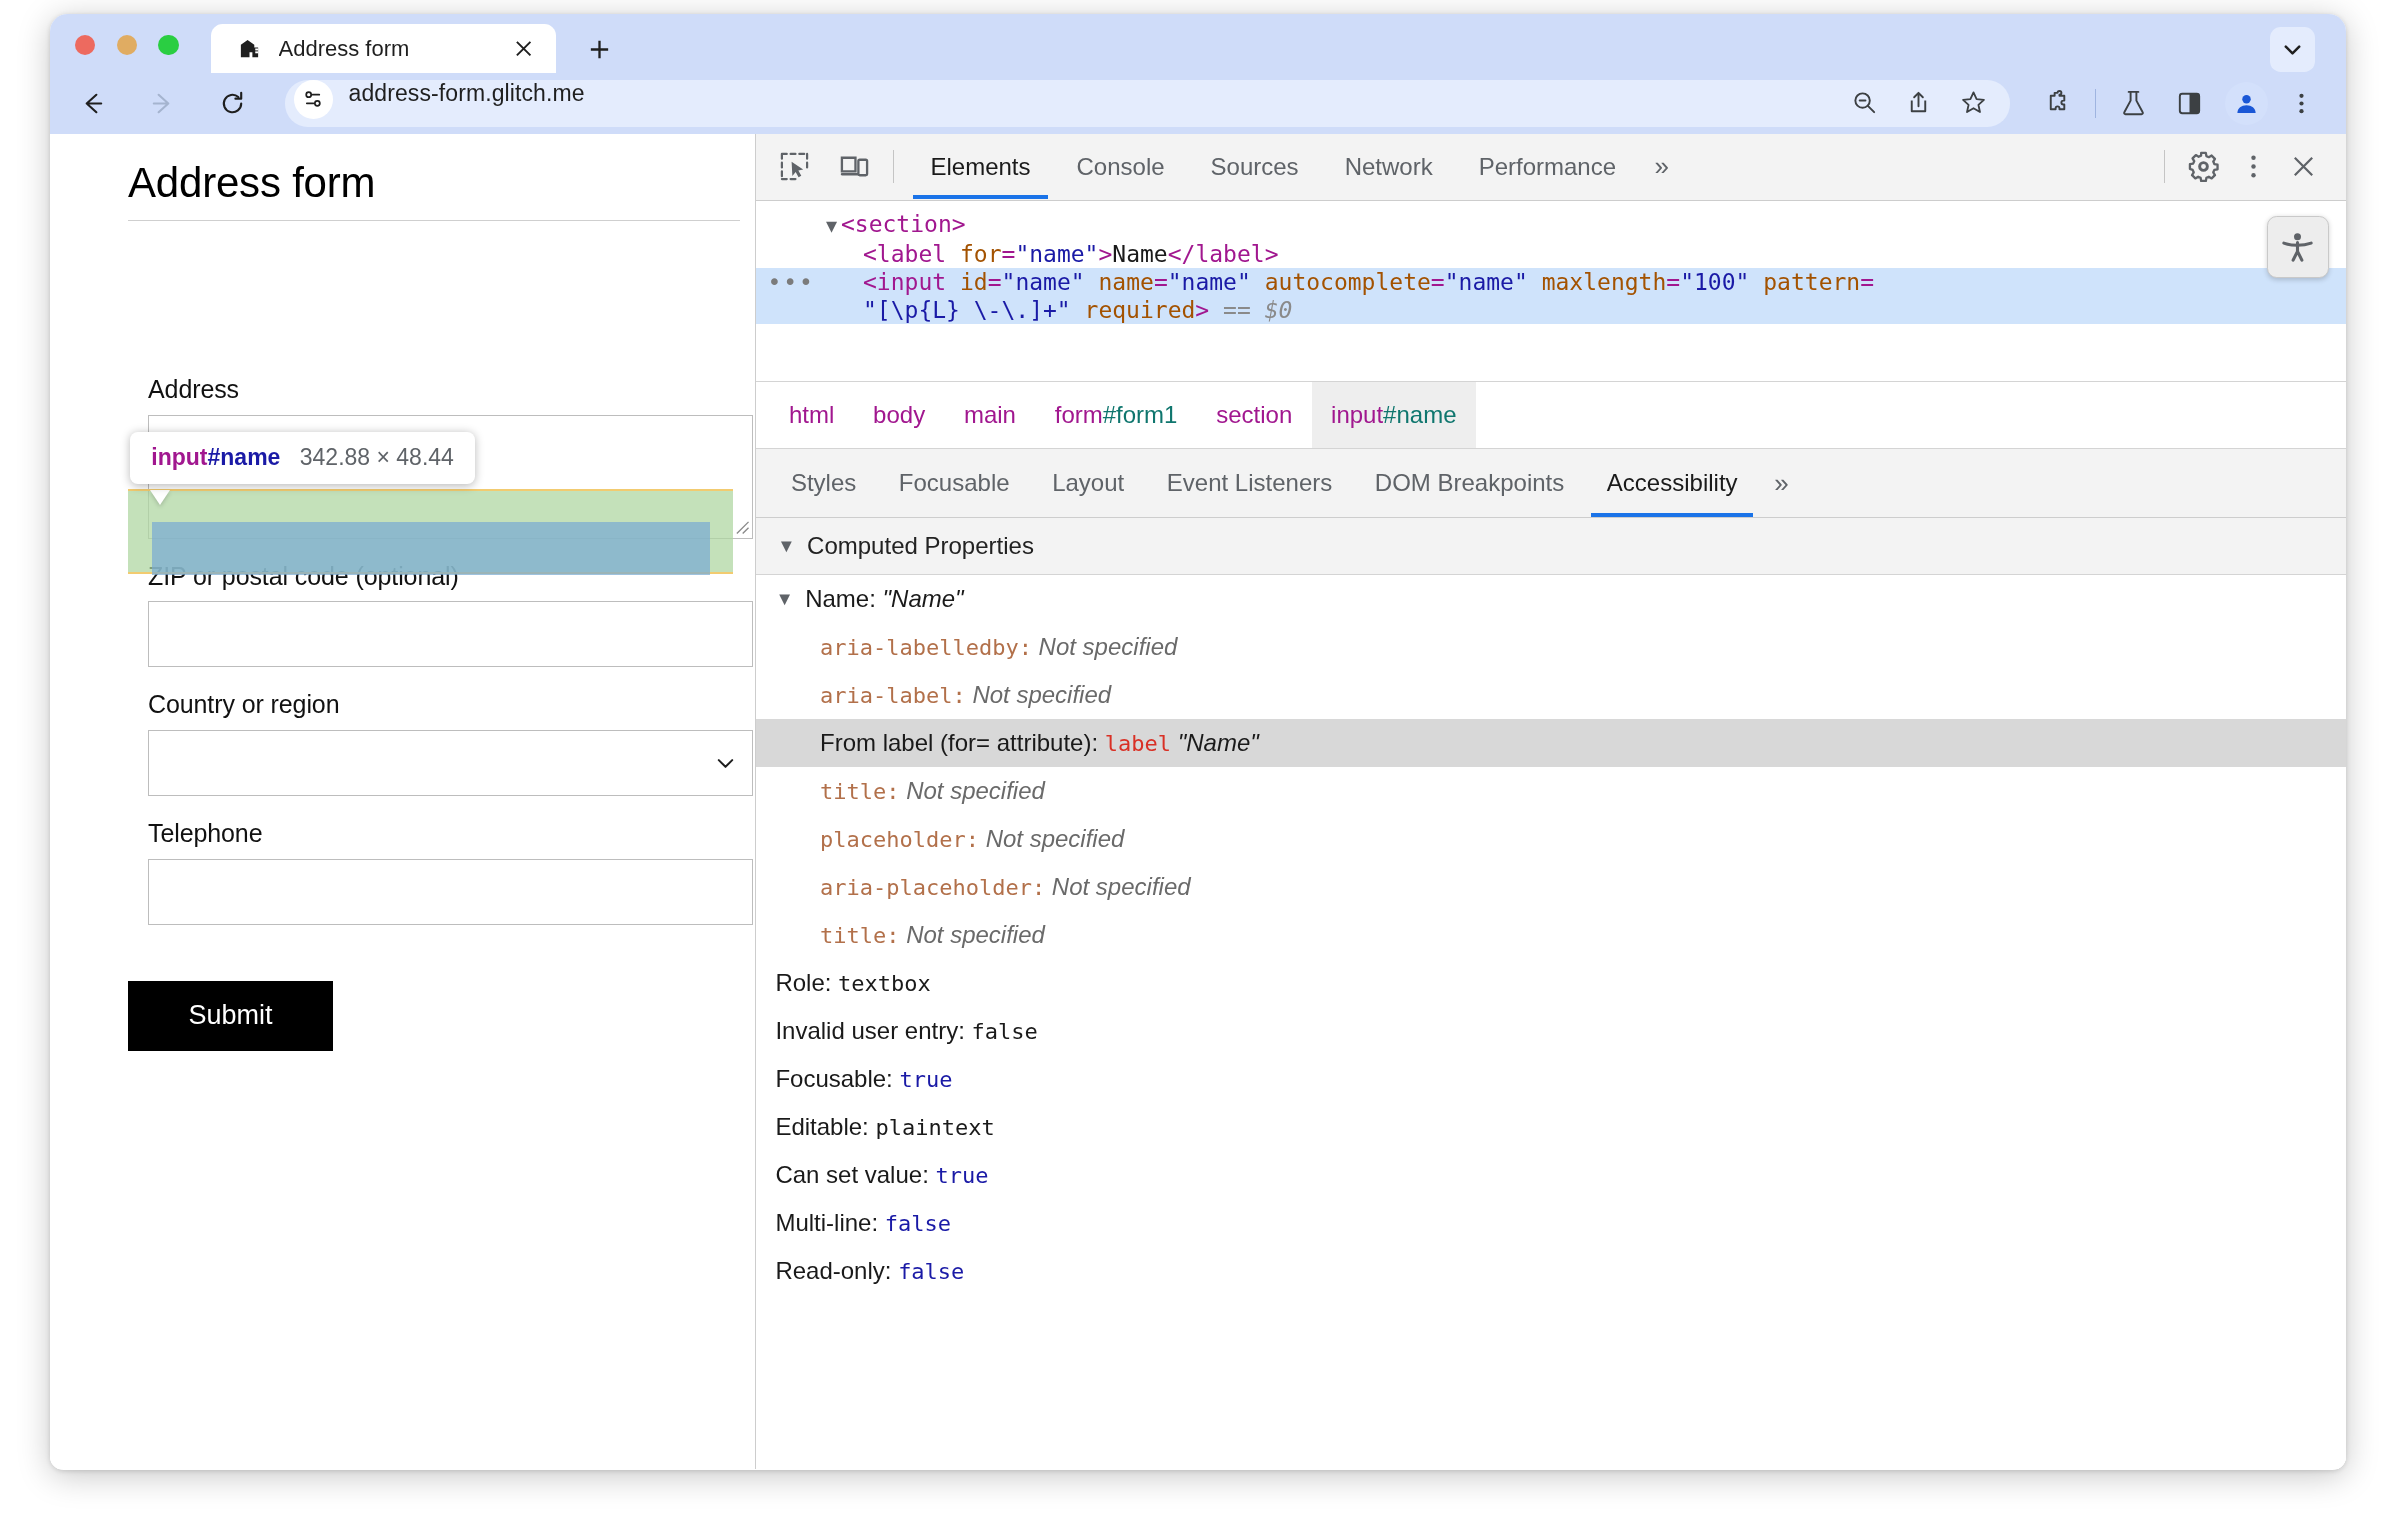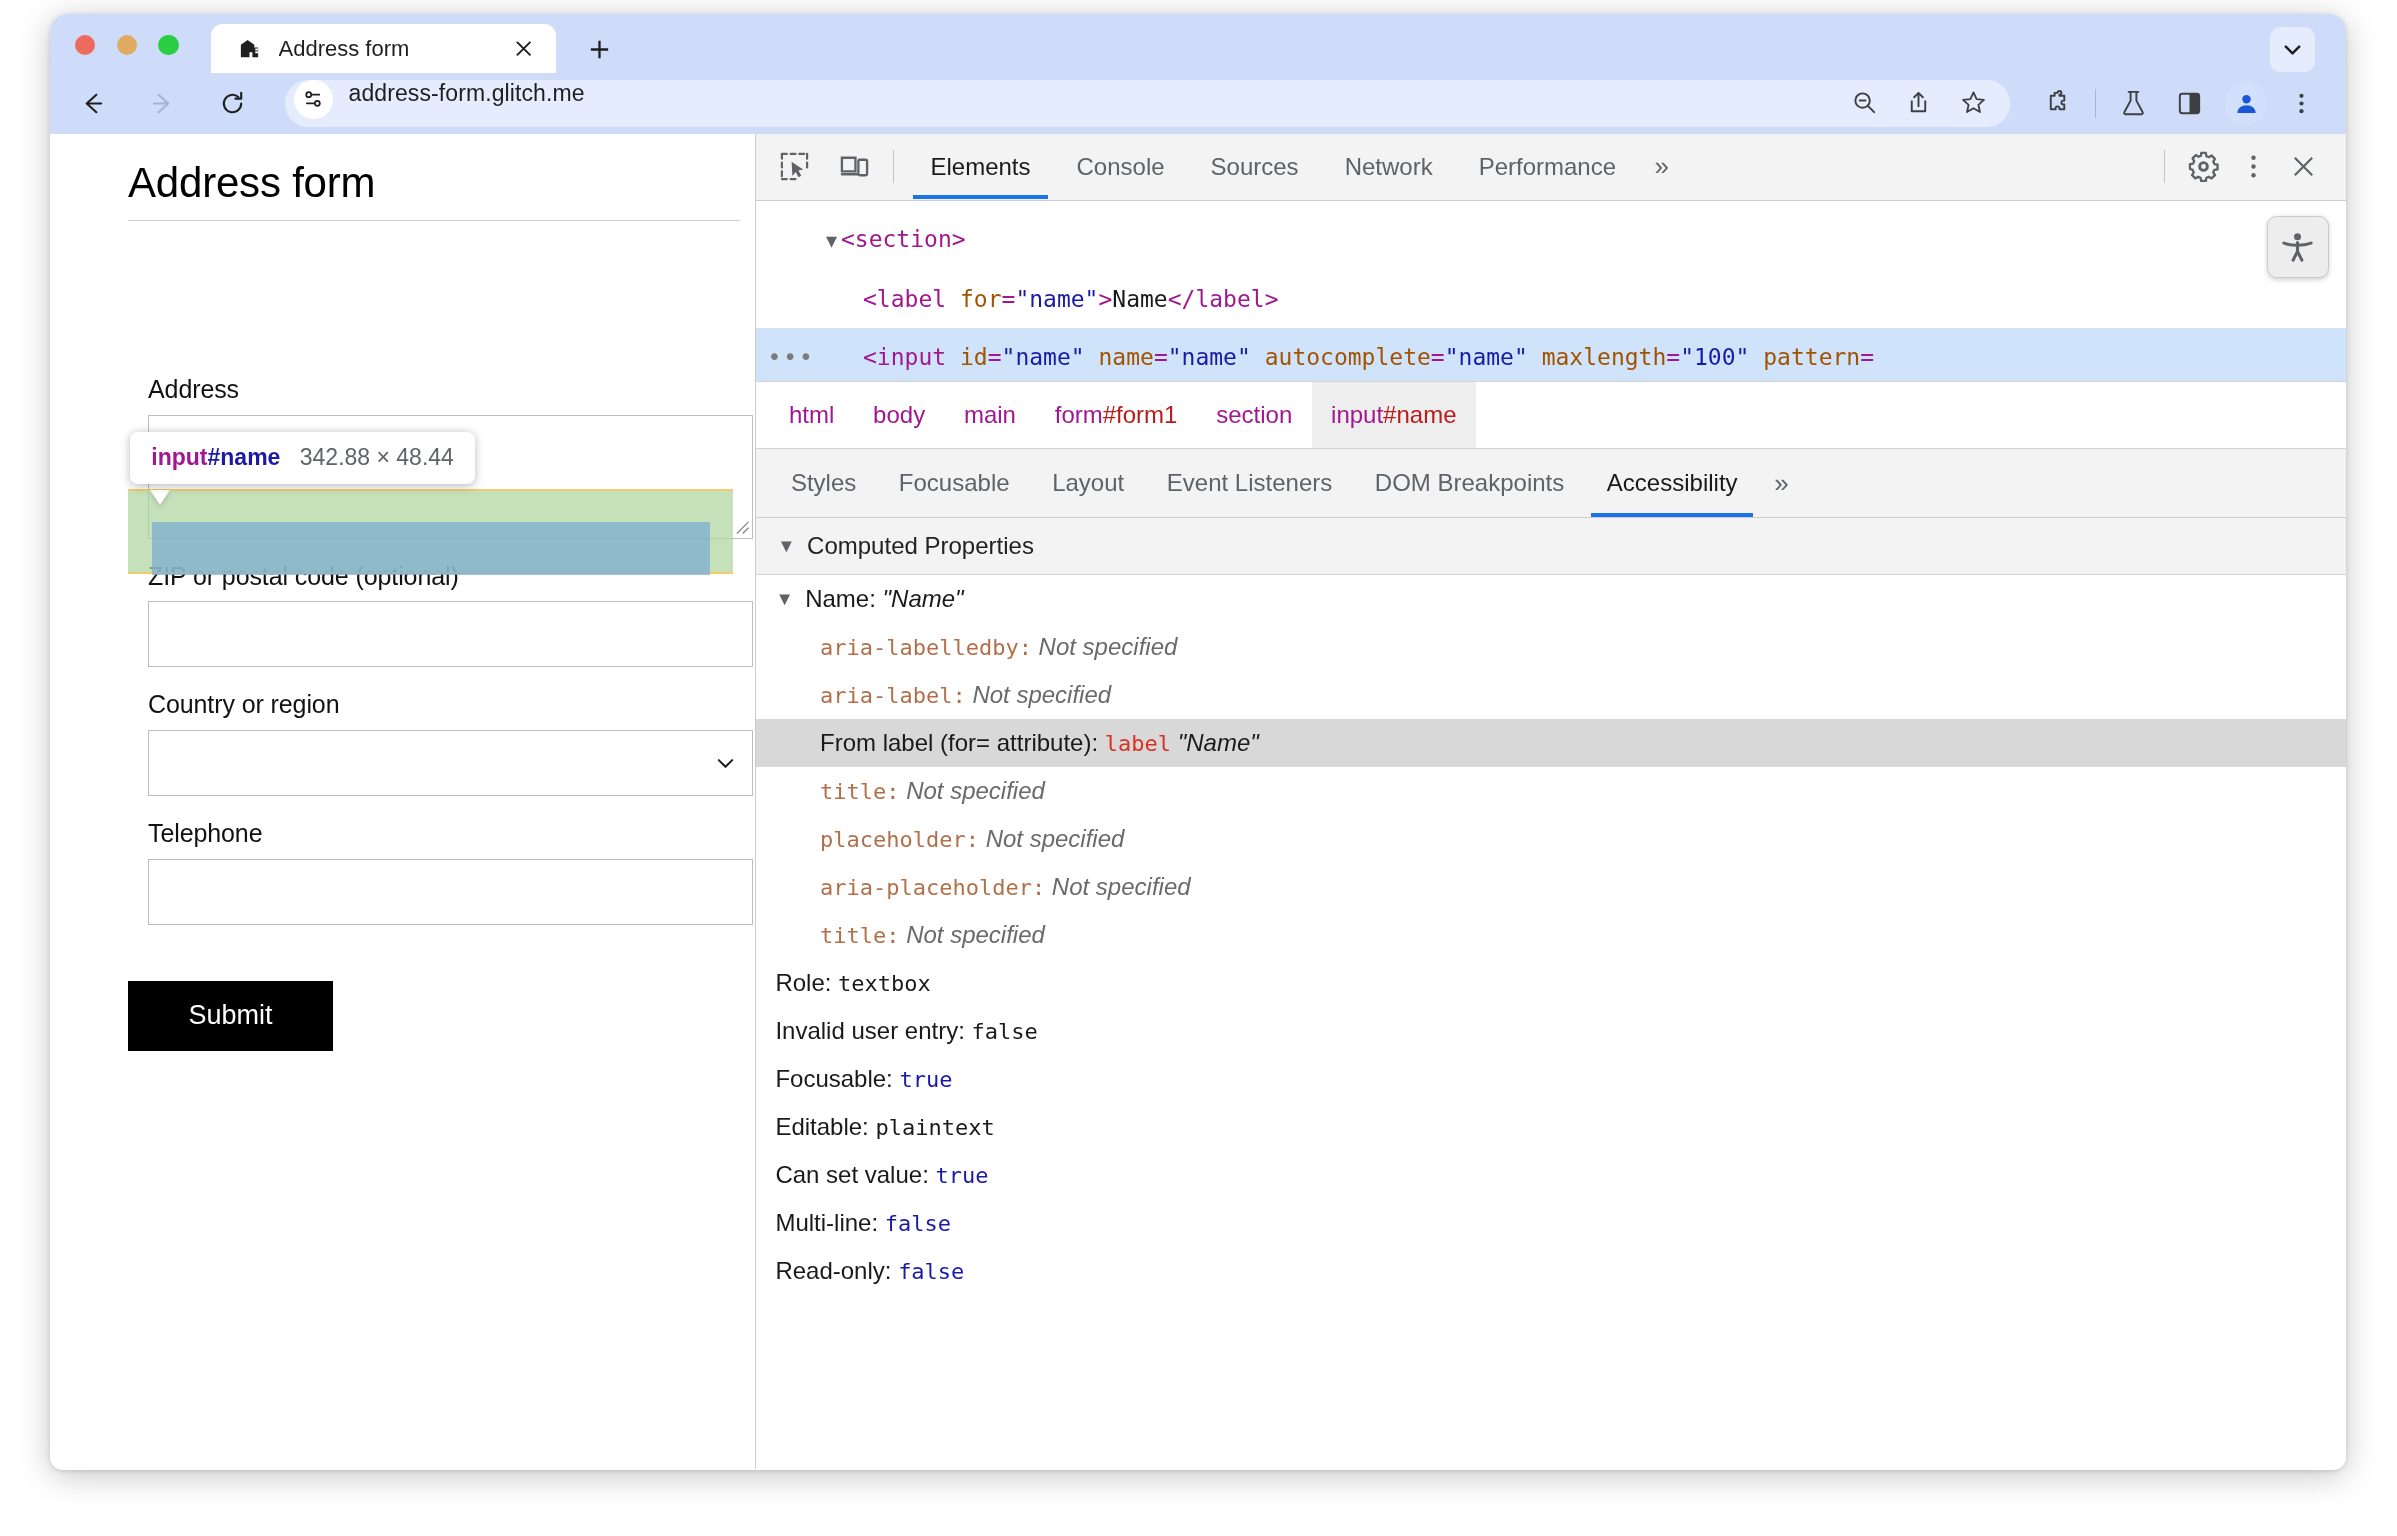--- a/index.html
+++ b/index.html
@@ -166,21 +166,21 @@
   .dt-tab.active{color:#1a1a1a;}
   .dt-tab.active::after{
     content:"";position:absolute;left:5.8px;right:5.8px;bottom:0;height:3.9px;background:#1a73e8;
   }
   #dt-more{font-size:26px;color:#5f6368;padding:0 15.5px;display:flex;align-items:center;height:65px;}
   #dt-right{margin-left:auto;display:flex;align-items:center;padding-right:17.5px;}
   
   #dom-tree{
     flex:0 0 auto;height:171px;padding:9.7px 0 0 0;position:relative;
     font-family:"DejaVu Sans Mono","Liberation Mono",monospace;
-    font-size:23px;line-height:58px;overflow:hidden;background:#fff;
+    font-size:23px;line-height:28px;overflow:hidden;background:#fff;
   }
   .dom-row{position:relative;white-space:nowrap;padding-left:70px;}
   .dom-row.sel{background:#cfe3fb;}
   .dom-row .dots{position:absolute;left:11.6px;color:#7b7b7b;letter-spacing:1.9px;}
   .twisty{color:#5f6368;font-size:18.4px;margin-right:3.9px;display:inline-block;}
   .tagname{color:#a1178f;}
   .attrname{color:#a35200;}
   .attrval{color:#1a1aa6;}
   .punct{color:#a1178f;}
   .textnode{color:#1a1a1a;}
@@ -195,21 +195,21 @@
   
   #dt-crumbs{
     flex:0 0 auto;height:66px;border-top:1px solid #d4d4d4;border-bottom:1px solid #d4d4d4;
     display:flex;align-items:center;background:#fff;
   }
   .crumb{
     height:66px;padding:0 19.4px;display:flex;align-items:center;
     font-size:24px;color:#a1178f;white-space:nowrap;
   }
   .crumb:first-child{margin-left:13.6px;}
-  .crumb .hashid{color:#b91c1c;}
+  .crumb .hashid{color:#0f766e;}
   .crumb.active{background:#eeeeee;}
   
   #dt-subtabs{
     flex:0 0 auto;height:68px;background:#f3f3f3;border-bottom:1px solid #cdcdcd;
     display:flex;align-items:center;
   }
   .sub-tab{
     height:67px;padding:0 21.3px;display:flex;align-items:center;
     font-size:24px;color:#5f6368;white-space:nowrap;position:relative;
   }

